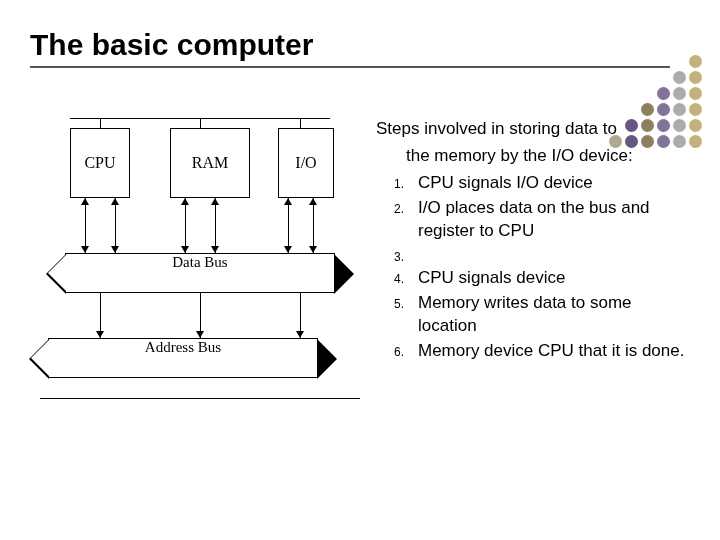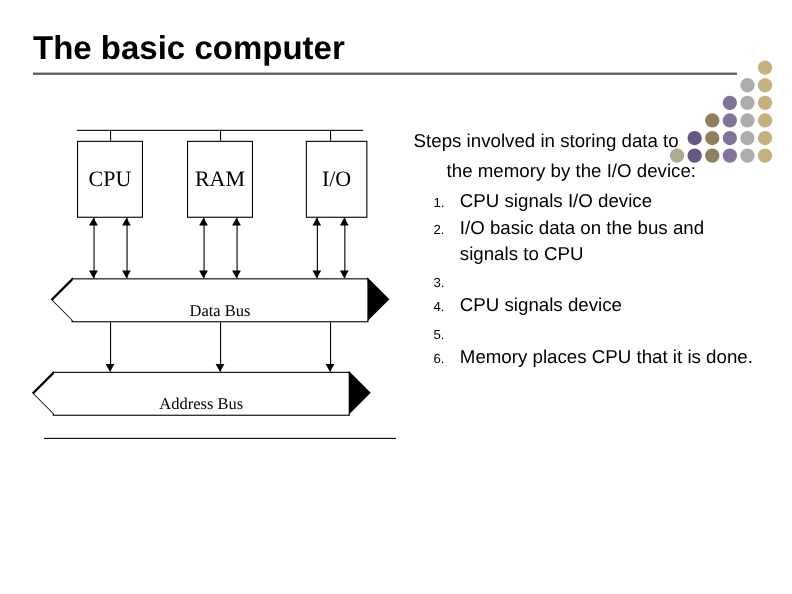--- a/index.html
+++ b/index.html
@@ -68,39 +68,39 @@
     width: 1px;
     height: 10px;
     background: #000;
     top: 0;
   }
   .box {
     position: absolute;
     border: 1px solid #000;
     background: #fff;
     text-align: center;
-    font-size: 20px;
+    font-size: 16px;
     display: flex;
     align-items: center;
     justify-content: center;
     top: 10px;
     height: 70px;
   }
   .connector {
     position: absolute;
     width: 1px;
     background: #000;
   }
   .busbox {
     position: absolute;
     border: 1px solid #000;
     background: #fff;
     font-size: 15px;
     display: flex;
-    align-items: flex-end;
+    align-items: flex-start;
     justify-content: center;
     height: 40px;
   }
   .busbox::before, .busbox::after {
     content: "";
     position: absolute;
     width: 0; height: 0;
     border-top: 20px solid transparent;
     border-bottom: 20px solid transparent;
   }
@@ -197,21 +197,21 @@
   </div>
 
   <div class="content">
     <div class="diagram">
       <div class="topline"></div>
       <div class="stub" style="left:70px"></div>
       <div class="stub" style="left:170px"></div>
       <div class="stub" style="left:270px"></div>
 
       <div class="box" style="left:40px;width:60px">CPU</div>
-      <div class="box" style="left:140px;width:60px">RAM</div>
+      <div class="box" style="left:140px;width:80px">RAM</div>
       <div class="box" style="left:248px;width:56px">I/O</div>
 
       <div class="connector" style="left:55px;top:80px;height:55px"></div>
       <div class="arrowhead-down" style="left:51px;top:128px"></div>
       <div class="arrowhead-up" style="left:51px;top:80px"></div>
       <div class="connector" style="left:85px;top:80px;height:55px"></div>
       <div class="arrowhead-down" style="left:81px;top:128px"></div>
       <div class="arrowhead-up" style="left:81px;top:80px"></div>
 
       <div class="connector" style="left:155px;top:80px;height:55px"></div>
@@ -253,32 +253,33 @@
     <div class="text-col">
       <div class="intro">Steps involved in storing data to</div>
       <div class="intro intro-line2">the memory by the I/O device:</div>
       <ol class="list">
         <li>
             <span class="num">1.</span>
             <span class="txt">CPU signals I/O device</span>
           </li>
         <li>
             <span class="num">2.</span>
-            <span class="txt">I/O basic data on the bus and signals to CPU</span>
+            <span class="txt">I/O places data on the bus and register to CPU</span>
           </li>
         <li>
             <span class="num">3.</span>
           </li>
         <li>
             <span class="num">4.</span>
             <span class="txt">CPU signals device</span>
           </li>
         <li>
             <span class="num">5.</span>
+            <span class="txt">Memory writes data to some location</span>
           </li>
         <li>
             <span class="num">6.</span>
-            <span class="txt">Memory places CPU that it is done.</span>
+            <span class="txt">Memory device CPU that it is done.</span>
           </li>
       </ol>
     </div>
   </div>
 </div>
 
 </body></html>

